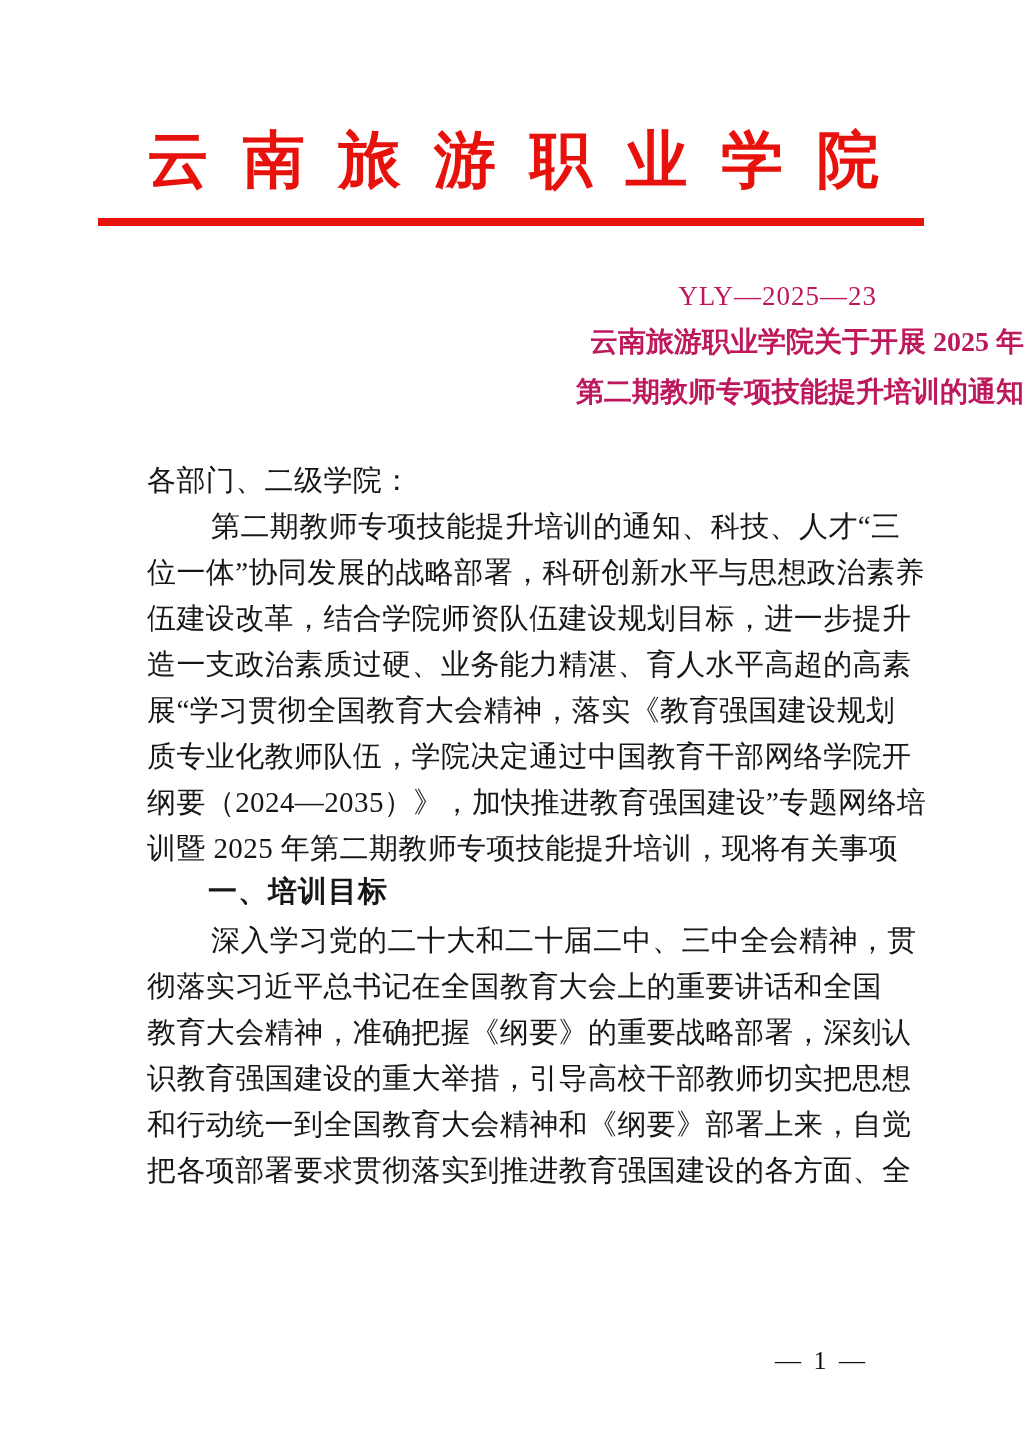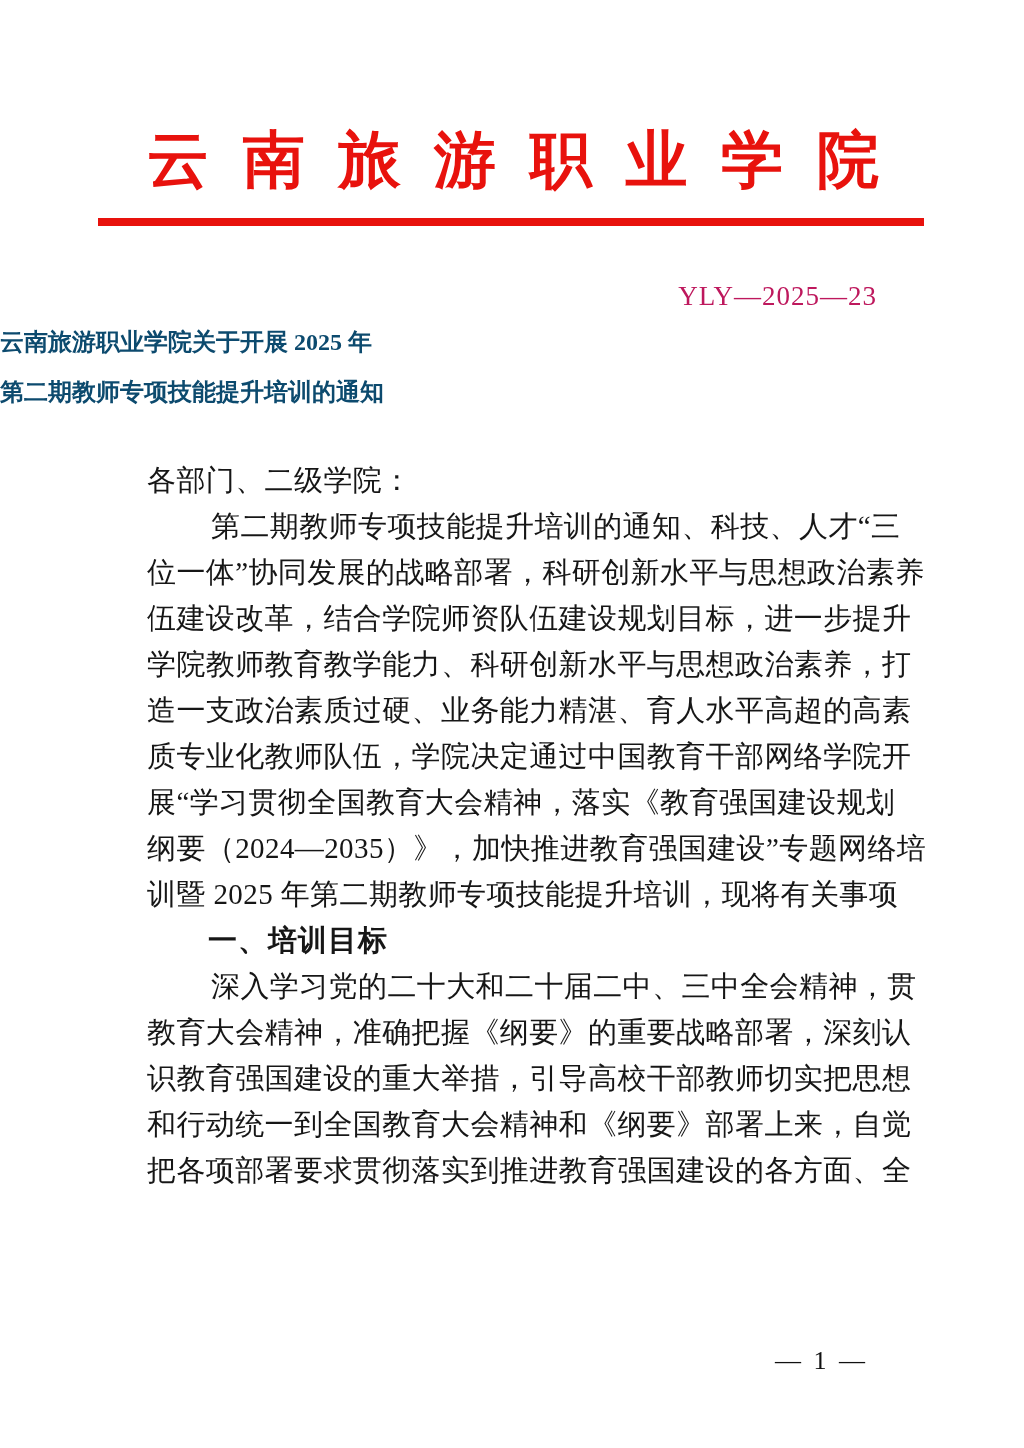--- a/index.html
+++ b/index.html
@@ -40,45 +40,45 @@
     right: 147px;
     font-size: 27px;
     letter-spacing: 1px;
     color: #be185d;
   }
   .title {
     position: absolute;
     top: 317px;
     left: 0;
     width: 100%;
-    text-align: left;
-    font-size: 24px;
+    text-align: right;
+    font-size: 28px;
     line-height: 50px;
     font-weight: bold;
-    color: #0c4a6e;
+    color: #be185d;
   }
   .body-text {
     position: absolute;
     top: 457px;
     left: 147px;
     width: 740px;
     font-size: 29px;
     line-height: 46px;
     letter-spacing: 0.4px;
     color: #161616;
   }
   .line {
     height: 46px;
     white-space: nowrap;
   }
   .line.indent { padding-left: 64px; }
   .line.heading {
     padding-left: 61px;
     font-weight: bold;
-    font-family: Liberation Sans, sans-serif;
+    font-family: Liberation Mono, monospace;
     letter-spacing: 1px;
   }
   .footer {
     position: absolute;
     top: 1346px;
     right: 156px;
     font-size: 26px;
     letter-spacing: 3px;
     color: #111111;
   }
@@ -107,30 +107,30 @@
     <div>云南旅游职业学院关于开展 2025 年</div>
     <div>第二期教师专项技能提升培训的通知</div>
   </div>
 
   <div class="body-text">
     <div class="line">各部门、二级学院：</div>
 
     <div class="line indent">第二期教师专项技能提升培训的通知、科技、人才“三</div>
     <div class="line">位一体”协同发展的战略部署，科研创新水平与思想政治素养</div>
     <div class="line">伍建设改革，结合学院师资队伍建设规划目标，进一步提升</div>
-    <div class="line">学院教师教育教学能力、科研创新水平与思想政治素养，打</div>
     <div class="line">造一支政治素质过硬、业务能力精湛、育人水平高超的高素</div>
+    <div class="line">展“学习贯彻全国教育大会精神，落实《教育强国建设规划</div>
     <div class="line">质专业化教师队伍，学院决定通过中国教育干部网络学院开</div>
-    <div class="line">展“学习贯彻全国教育大会精神，落实《教育强国建设规划</div>
     <div class="line">纲要（2024—2035）》，加快推进教育强国建设”专题网络培</div>
     <div class="line">训暨 2025 年第二期教师专项技能提升培训，现将有关事项</div>
 
     <div class="line heading">一、培训目标</div>
 
     <div class="line indent">深入学习党的二十大和二十届二中、三中全会精神，贯</div>
+    <div class="line">彻落实习近平总书记在全国教育大会上的重要讲话和全国</div>
     <div class="line">教育大会精神，准确把握《纲要》的重要战略部署，深刻认</div>
     <div class="line">识教育强国建设的重大举措，引导高校干部教师切实把思想</div>
     <div class="line">和行动统一到全国教育大会精神和《纲要》部署上来，自觉</div>
     <div class="line">把各项部署要求贯彻落实到推进教育强国建设的各方面、全</div>
   </div>
 
   <div class="footer">— 1 —</div>
 
 </div>
 

